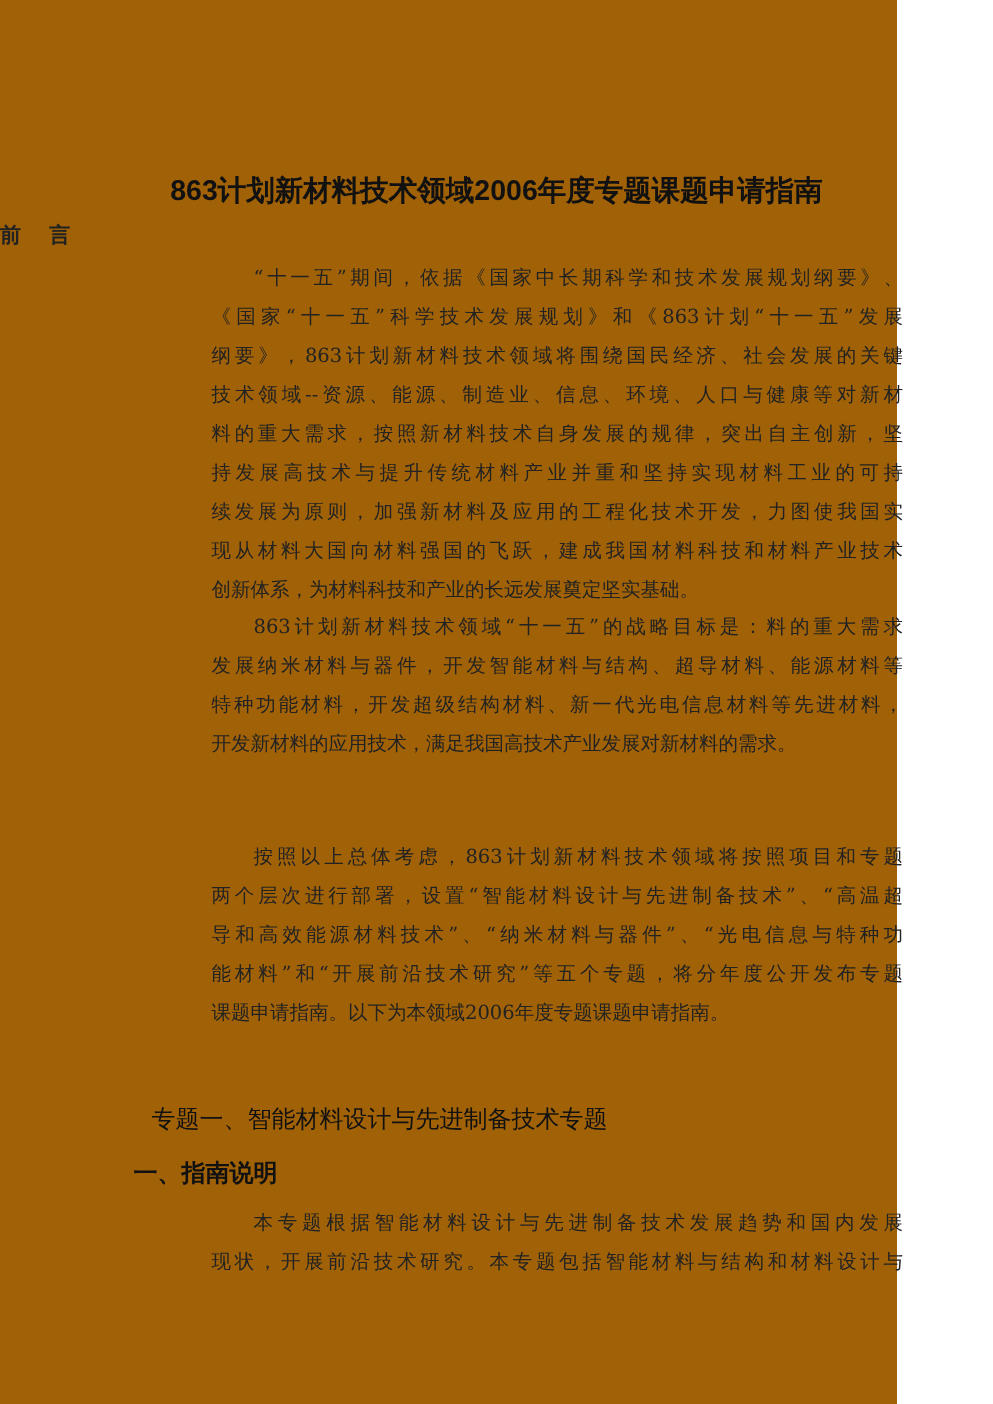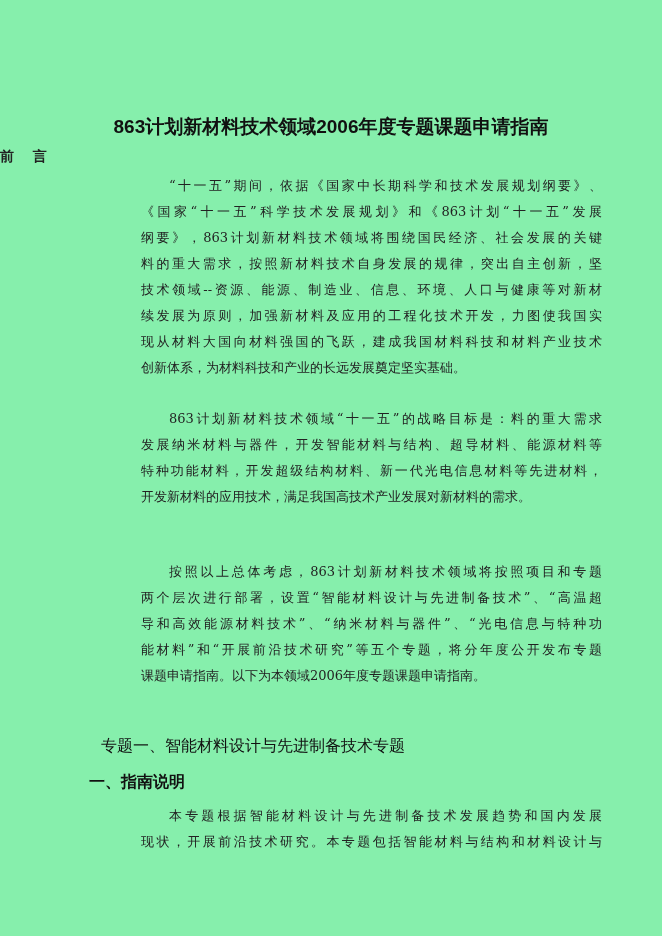--- a/index.html
+++ b/index.html
@@ -1,17 +1,17 @@
 <!DOCTYPE html>
 <html><head>
 <meta charset="utf-8">
 <style>
   html, body { margin: 0; padding: 0; background: #ffffff; }
   body { width: 662px; height: 936px; position: relative; overflow: hidden; color: #1a1a1a; }
-  .page { position: absolute; left: 0; top: 0; width: 662px; height: 936px; background: #86efac; }
+  .page { position: absolute; left: 0; top: 0; width: 598px; height: 936px; background: #a16207; }
   .title {
     position: absolute; left: 0; width: 662px; top: 114px; text-align: center;
     font-family: "Liberation Sans", "DejaVu Sans", sans-serif; font-weight: bold;
     font-size: 19px; letter-spacing: 0px; color: #111;
   }
   .preface {
     position: absolute; left: 0; width: 662px; top: 148px; text-align: left;
     font-family: "DejaVu Serif", serif; font-weight: bold; font-size: 14px; color: #222;
     word-spacing: 14px;
   }
@@ -39,22 +39,23 @@
 <div class="page">
 
   <div class="title">863计划新材料技术领域2006年度专题课题申请指南</div>
 
   <div class="preface">前 言</div>
 
   <div class="body-text" style="top:173px;">
     <span class="line indent">“十一五”期间，依据《国家中长期科学和技术发展规划纲要》、</span>
     <span class="line">《国家“十一五”科学技术发展规划》和《863计划“十一五”发展</span>
     <span class="line">纲要》，863计划新材料技术领域将围绕国民经济、社会发展的关键</span>
+    <span class="line">技术领域--资源、能源、制造业、信息、环境、人口与健康等对新材</span>
     <span class="line">料的重大需求，按照新材料技术自身发展的规律，突出自主创新，坚</span>
-    <span class="line">技术领域--资源、能源、制造业、信息、环境、人口与健康等对新材</span>
+    <span class="line">持发展高技术与提升传统材料产业并重和坚持实现材料工业的可持</span>
     <span class="line">续发展为原则，加强新材料及应用的工程化技术开发，力图使我国实</span>
     <span class="line">现从材料大国向材料强国的飞跃，建成我国材料科技和材料产业技术</span>
     <span class="line last">创新体系，为材料科技和产业的长远发展奠定坚实基础。</span>
   </div>
 
   <div class="body-text" style="top:406px;">
     <span class="line indent">863计划新材料技术领域“十一五”的战略目标是：料的重大需求</span>
     <span class="line">发展纳米材料与器件，开发智能材料与结构、超导材料、能源材料等</span>
     <span class="line">特种功能材料，开发超级结构材料、新一代光电信息材料等先进材料，</span>
     <span class="line last">开发新材料的应用技术，满足我国高技术产业发展对新材料的需求。</span>

